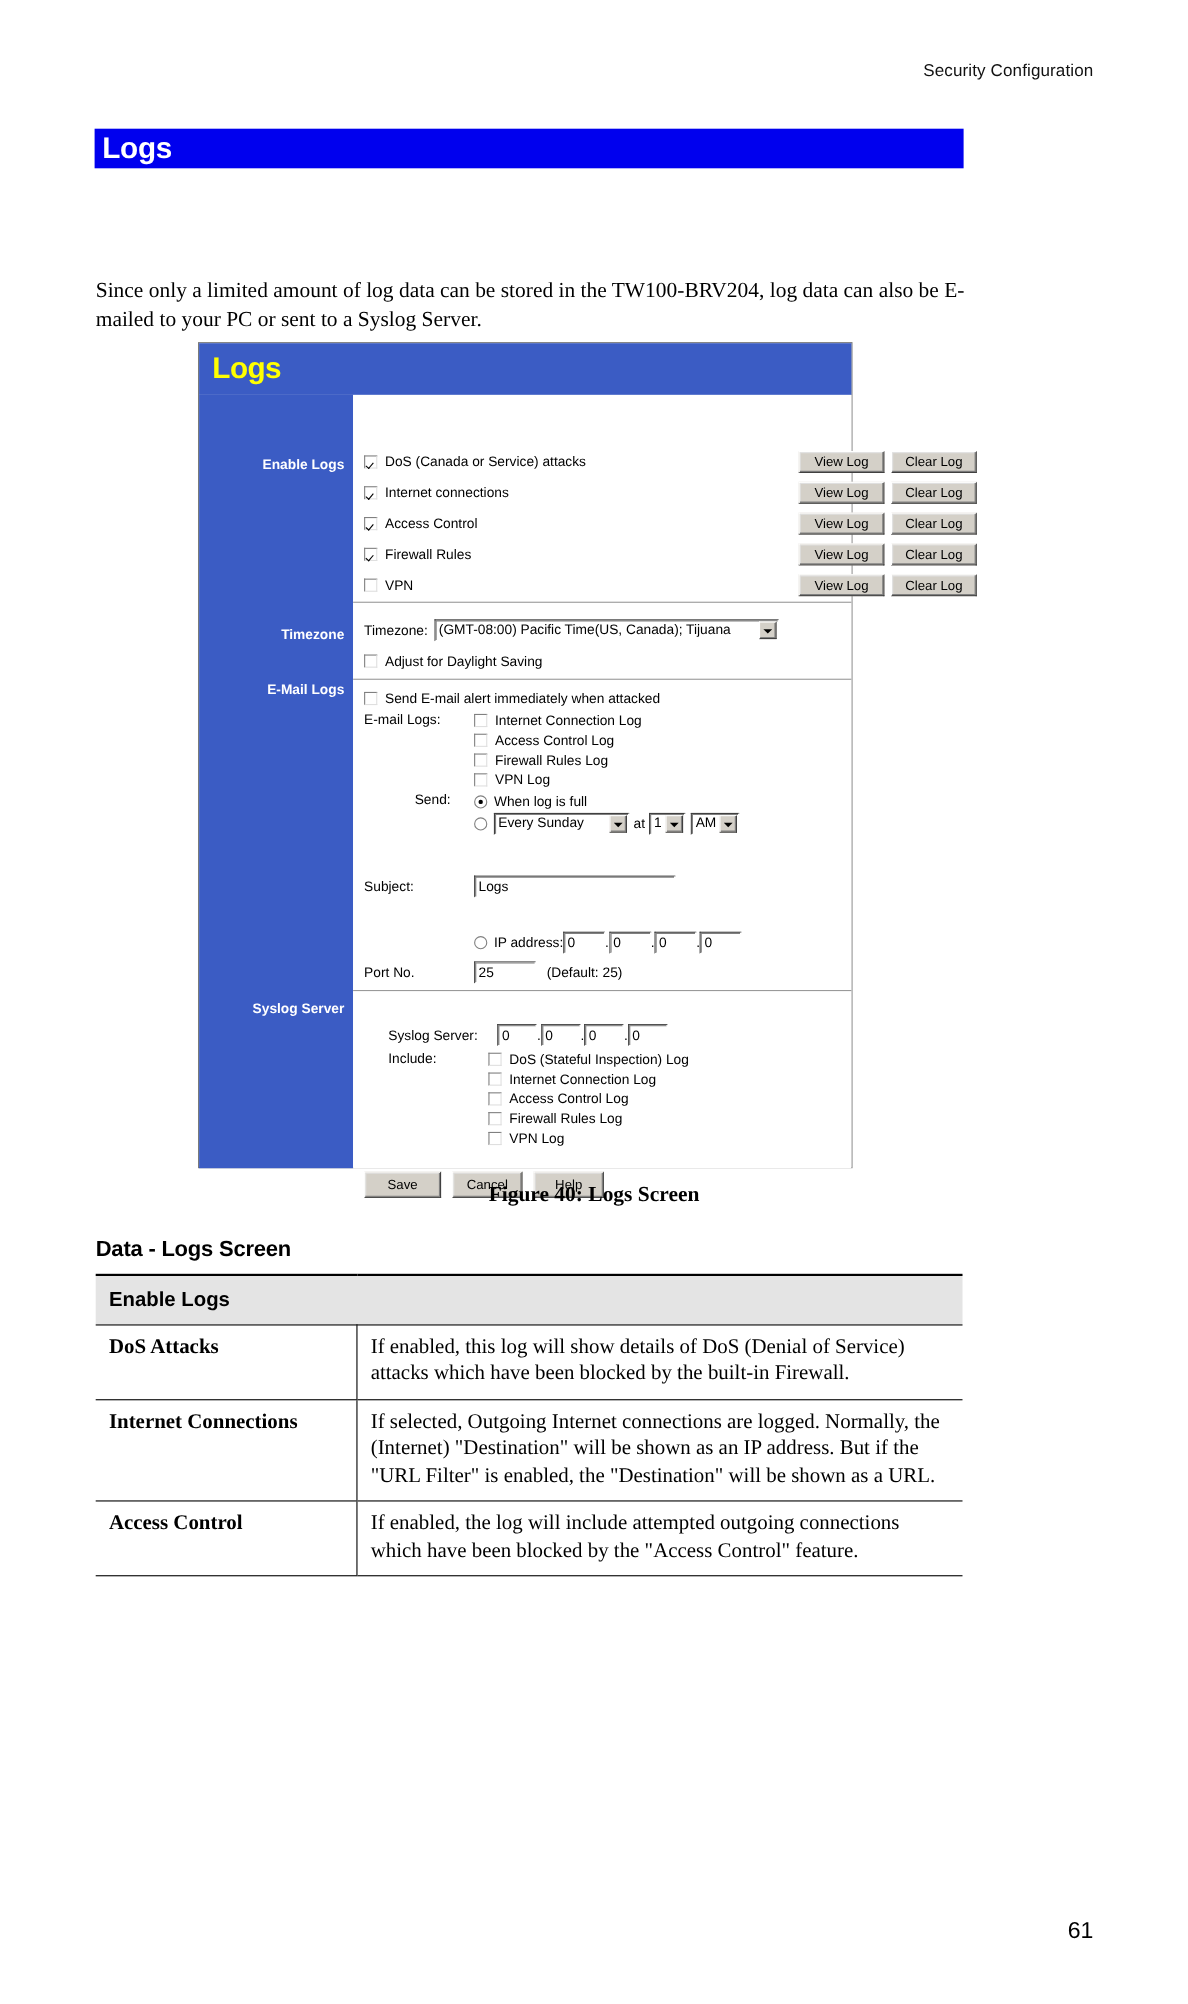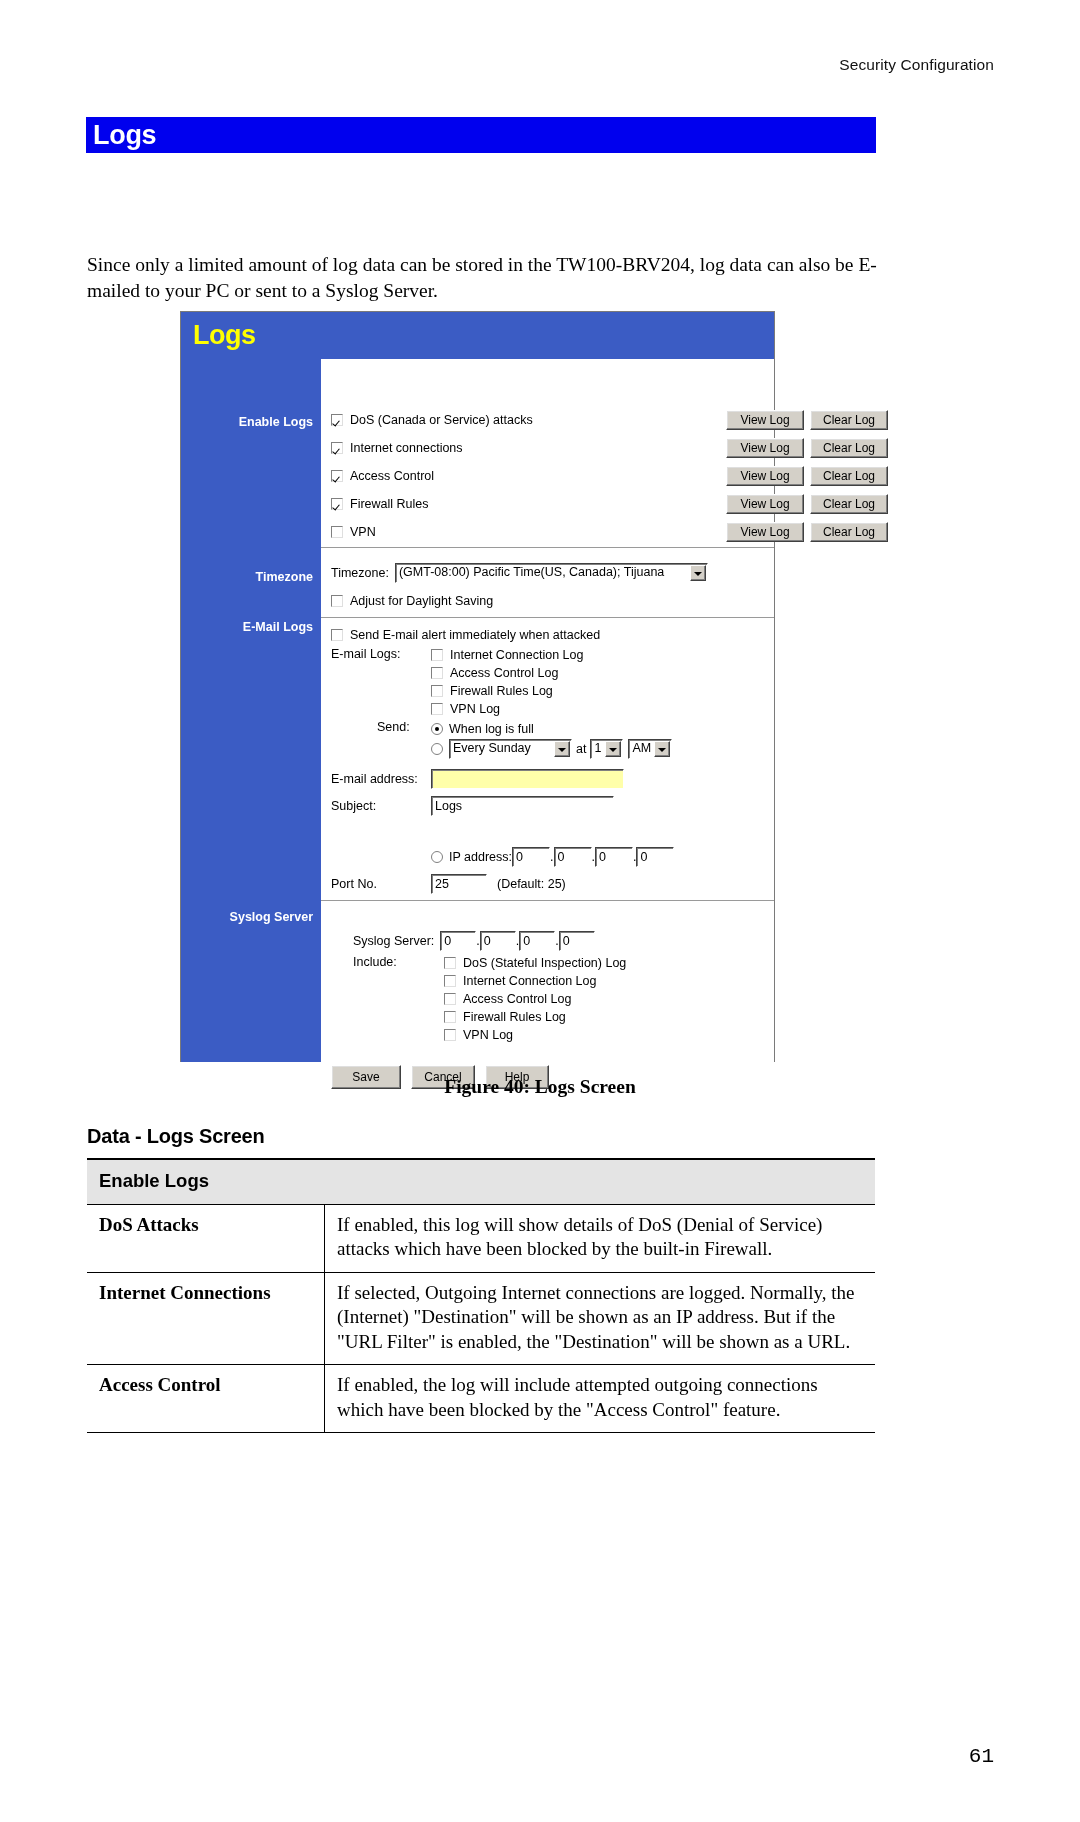--- a/index.html
+++ b/index.html
@@ -306,21 +306,21 @@
   }
   td.desc {
     border-left: 1px solid #000;
   }
 
   
   .page-no {
     position: absolute;
     bottom: 54px;
     right: 86px;
-    font-family: Liberation Mono, monospace;
+    font-family: Liberation Sans, sans-serif;
     font-size: 21px;
   }
 </style>
 </head>
 <body>
 
 <div class="page">
 
   <div class="running-header">Security Configuration</div>
 
@@ -442,24 +442,20 @@
           <span class="select" style="width:33px;padding-right:17px">
             <span>1</span>
             <span class="arrow"></span>
           </span>
           <span class="select" style="width:44px;margin-left:5px;padding-right:17px">
             <span>AM</span>
             <span class="arrow"></span>
           </span>
         </div>
 
-        <div class="row" style="position:absolute;top:409px;left:0;right:0;height:22px">
-          <span class="lbl" style="width:100px">E-mail address:</span>
-          <span class="field hl" style="width:193px"></span>
-        </div>
 
         <div class="row" style="position:absolute;top:436px;left:0;right:0;height:22px">
           <span class="lbl" style="width:100px">Subject:</span>
           <span class="field" style="width:183px">Logs</span>
         </div>
 
 
         <div class="row" style="position:absolute;top:487px;left:0;right:0;height:22px">
           <span style="width:100px"></span>
           <span class="rb"></span>
@@ -476,21 +472,21 @@
         <div class="row" style="position:absolute;top:514px;left:0;right:0;height:22px">
           <span class="lbl" style="width:100px">Port No.</span>
           <span class="field" style="width:56px">25</span>
           <span class="lbl" style="margin-left:10px">(Default: 25)</span>
         </div>
 
         <div class="hline" style="top:541px"></div>
 
 
         <div class="row" style="position:absolute;top:571px;left:22px;height:22px">
-          <span class="lbl" style="margin-right:6px">Syslog Server:</span>
+          <span class="lbl" style="margin-right:18px">Syslog Server:</span>
           <span class="field" style="width:36px">0</span>
           <span>.</span>
           <span class="field" style="width:36px">0</span>
           <span>.</span>
           <span class="field" style="width:36px">0</span>
           <span>.</span>
           <span class="field" style="width:36px">0</span>
         </div>
 
         <div style="position:absolute;top:596px;left:32px">Include:</div>

